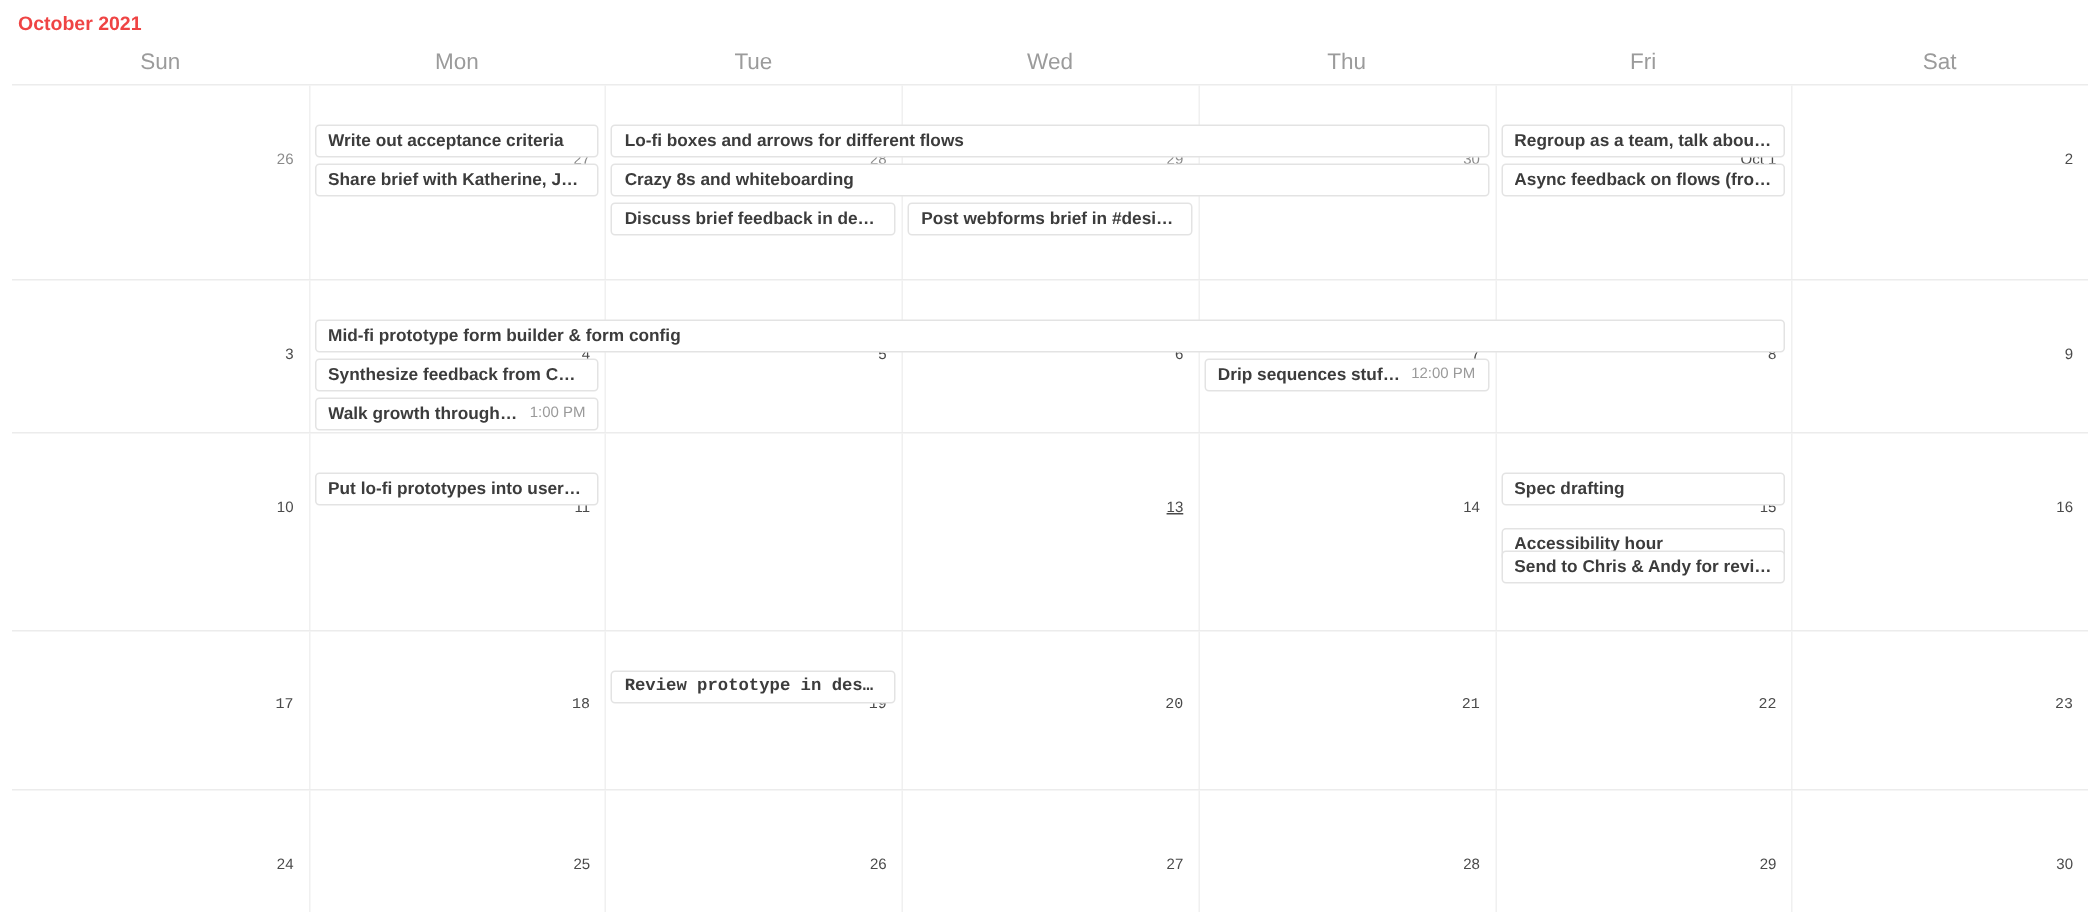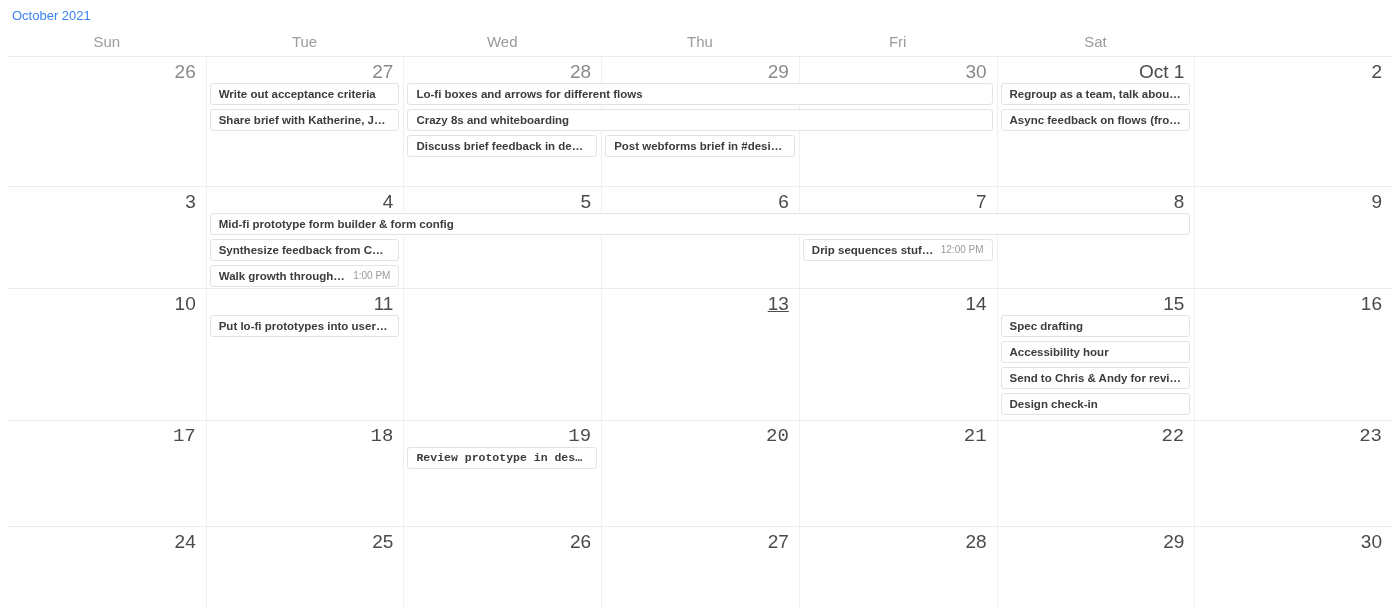--- a/index.html
+++ b/index.html
@@ -7,22 +7,22 @@
     font-family: -apple-system, BlinkMacSystemFont, "Segoe UI", Helvetica, Arial, sans-serif;
     background: #ffffff;
     color: #333;
     width: 1400px;
   }
   .cal {
     padding: 8px 8px 0 8px;
   }
   .cal-title {
     font-size: 13px;
-    font-weight: 400;
-    color: #3b82f6;
+    font-weight: 700;
+    color: #ef4444;
     margin: 0 0 6px 4px;
   }
   .dow-row {
     display: grid;
     grid-template-columns: repeat(7, 1fr);
     border-bottom: 1px solid #ececec;
   }
   .dow {
     text-align: center;
     font-size: 15px;
@@ -48,23 +48,24 @@
     inset: 0;
     display: grid;
     grid-template-columns: repeat(7, 1fr);
     grid-auto-rows: 26px;
     pointer-events: none;
   }
   .overlay > * { pointer-events: auto; }
   .num {
     grid-row: 1;
     text-align: right;
-    font-size: 19px;
+    font-size: 10px;
     color: #4a4a4a;
     padding: 4px 10px 0 0;
+    margin-top: 40px;
   }
   .num.dim { color: #8a8a8a; }
   .ev {
     margin: 0 4px;
     padding: 0 8px;
     height: 22px;
     line-height: 22px;
     font-size: 11.5px;
     font-weight: 600;
     color: #3c3c3c;
@@ -92,20 +93,21 @@
     color: #9a9a9a;
   }
 </style>
 </head>
 <body>
 
 <div class="cal">
   <div class="cal-title">October 2021</div>
   <div class="dow-row">
       <div class="dow">Sun</div>
+      <div class="dow">Mon</div>
       <div class="dow">Tue</div>
       <div class="dow">Wed</div>
       <div class="dow">Thu</div>
       <div class="dow">Fri</div>
       <div class="dow">Sat</div>
     </div>
   <div class="weeks">
       <div class="week" style="height: 130px;">
         <div class="bg">
           <div class="daycell"></div>
@@ -200,28 +202,25 @@
           <div class="num" style="grid-column: 4 / span 1; text-decoration: underline;">13</div>
           <div class="num" style="grid-column: 5 / span 1; padding-left: 32px;">14</div>
           <div class="num" style="grid-column: 6 / span 1;">15</div>
           <div class="num" style="grid-column: 7 / span 1;">16</div>
           <div class="ev" style="grid-area: 2 / 2 / auto / span 1;">
             <span class="t">Put lo-fi prototypes into userbrain</span>
           </div>
           <div class="ev" style="grid-area: 2 / 6 / auto / span 1;">
             <span class="t">Spec drafting</span>
           </div>
-          <div class="ev" style="grid-area: 3 / 6 / auto / span 1;">
+          <div class="ev" style="grid-area: 3 / 6 / auto / span 1; margin-top: 11px;">
             <span class="t">Accessibility hour</span>
           </div>
           <div class="ev" style="grid-area: 4 / 6 / auto / span 1;">
             <span class="t">Send to Chris &amp; Andy for review</span>
-          </div>
-          <div class="ev" style="grid-area: 5 / 6 / auto / span 1;">
-            <span class="t">Design check-in</span>
           </div>
         </div>
       </div>
       <div class="week" style="height: 106px; font-family: Liberation Mono, monospace;">
         <div class="bg">
           <div class="daycell"></div>
           <div class="daycell"></div>
           <div class="daycell"></div>
           <div class="daycell"></div>
           <div class="daycell"></div>

